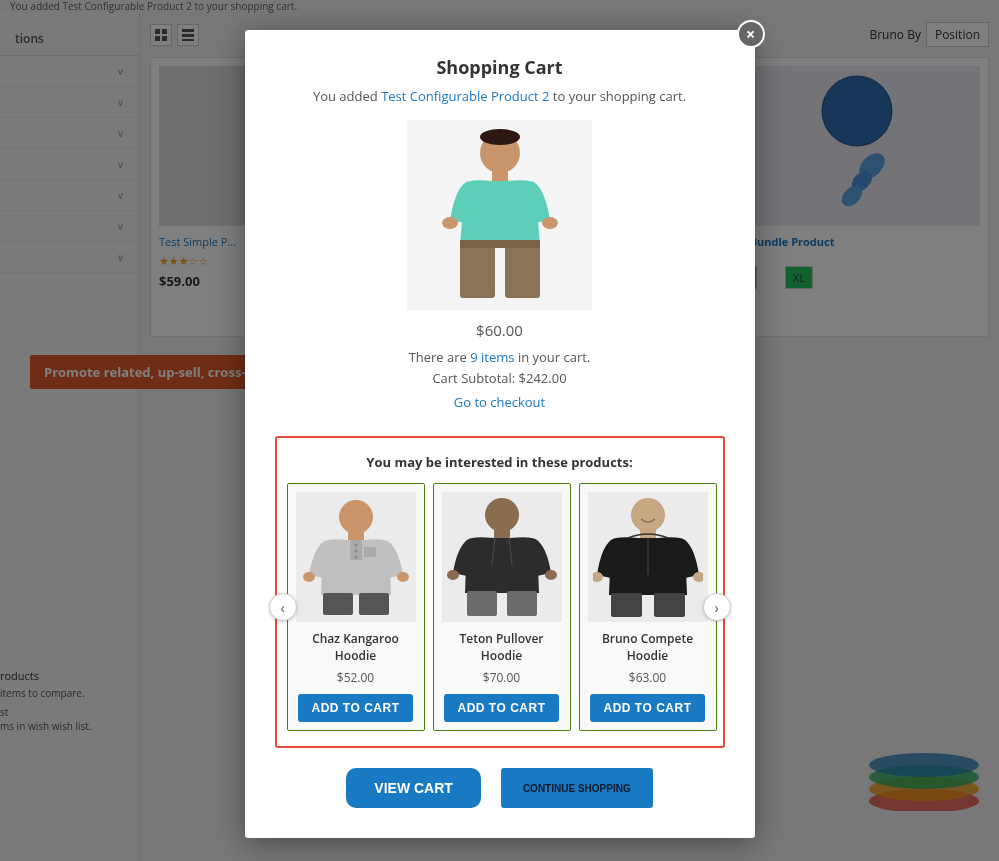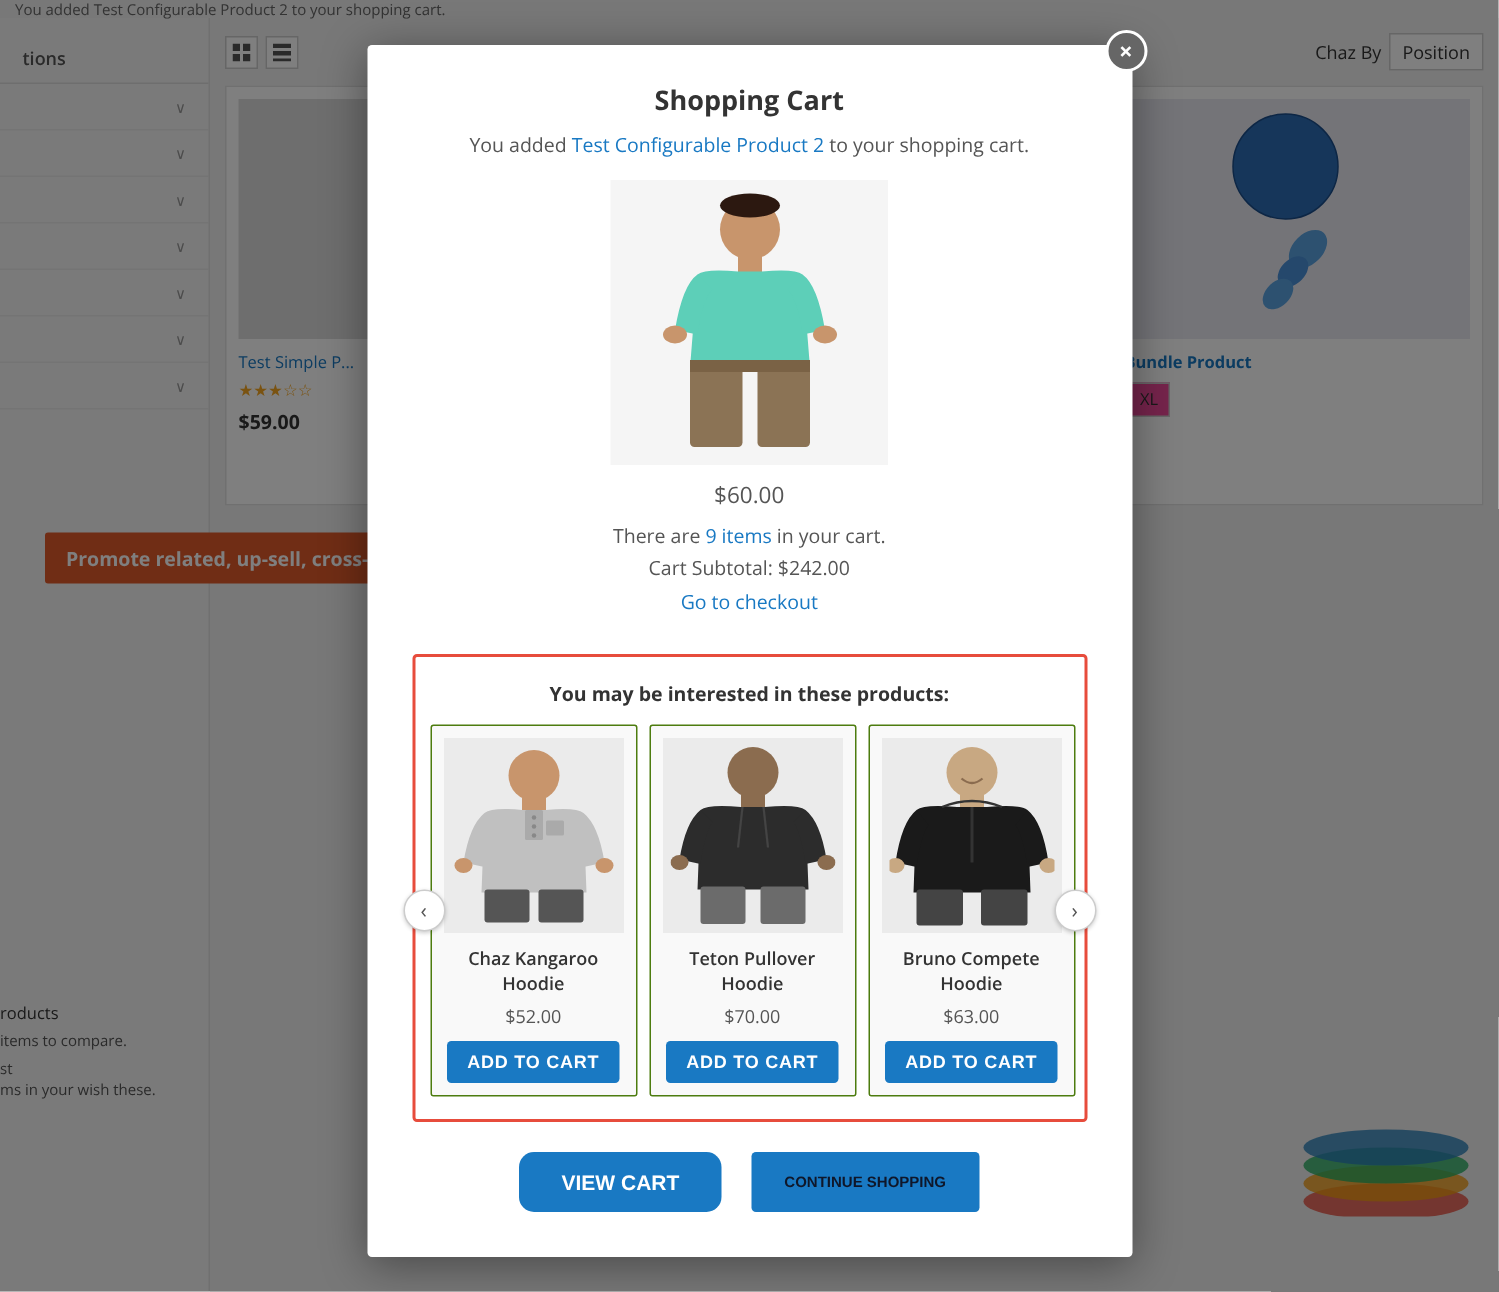--- a/index.html
+++ b/index.html
@@ -338,22 +338,22 @@
       color: #666;
       z-index: 1;
     }
 
     
     .size-btn {
       display: inline-block;
       border: 1px solid #ccc;
       padding: 3px 7px;
       font-size: 11px;
-      margin: 1px;
-      background: #ec4899;
+      margin: 12px;
+      background: #22c55e;
       cursor: pointer;
     }
   </style>
 </head>
 <body>
 
 <div class="bg-page">
 
   <div class="bg-status-bar">
     <span>You added Test Configurable Product 2 to your shopping cart.</span>
@@ -392,21 +392,21 @@
       </div>
       <div class="bg-sidebar-item">
         <span></span>
         <span class="chevron">∨</span>
       </div>
 
       <div style="position:absolute;bottom:120px;left:0;width:140px;padding:8px 0;font-size:11px;color:#333;">
         <div>roducts</div>
         <div style="font-size:10px;color:#555;margin-top:3px;">items to compare.</div>
         <div style="font-size:10px;color:#555;margin-top:5px;">st</div>
-        <div style="font-size:10px;color:#555;">ms in your wish these.</div>
+        <div style="font-size:10px;color:#555;">ms in wish wish list.</div>
       </div>
     </div>
 
     <div class="bg-main">
 
       <div class="bg-main-top">
         <div style="display:flex;gap:5px;">
           <div class="bg-grid-icon">
             <svg width="12" height="12" viewBox="0 0 12 12">
               <rect x="0" y="0" width="5" height="5" fill="#555"></rect>
@@ -417,21 +417,21 @@
           </div>
           <div class="bg-grid-icon">
             <svg width="12" height="12" viewBox="0 0 12 12">
               <rect x="0" y="0" width="12" height="3" fill="#555"></rect>
               <rect x="0" y="5" width="12" height="3" fill="#555"></rect>
               <rect x="0" y="10" width="12" height="2" fill="#555"></rect>
             </svg>
           </div>
         </div>
         <div style="display:flex;align-items:center;gap:5px;">
-          <span style="font-size:12px;">Chaz By</span>
+          <span style="font-size:12px;">Bruno By</span>
           <div style="border:1px solid #ccc;padding:3px 8px;font-size:12px;background:#fff;">Position</div>
         </div>
       </div>
 
       <div style="display:grid;grid-template-columns:repeat(3,1fr);gap:8px;">
 
         <div style="background:#fff;border:1px solid #e0e0e0;padding:8px;height:280px;overflow:hidden;">
           <div style="width:100%;height:160px;background:#ddd;display:flex;align-items:center;justify-content:center;margin-bottom:8px;overflow:hidden;">
 
             <svg width="80" height="120" viewBox="0 0 80 120">

